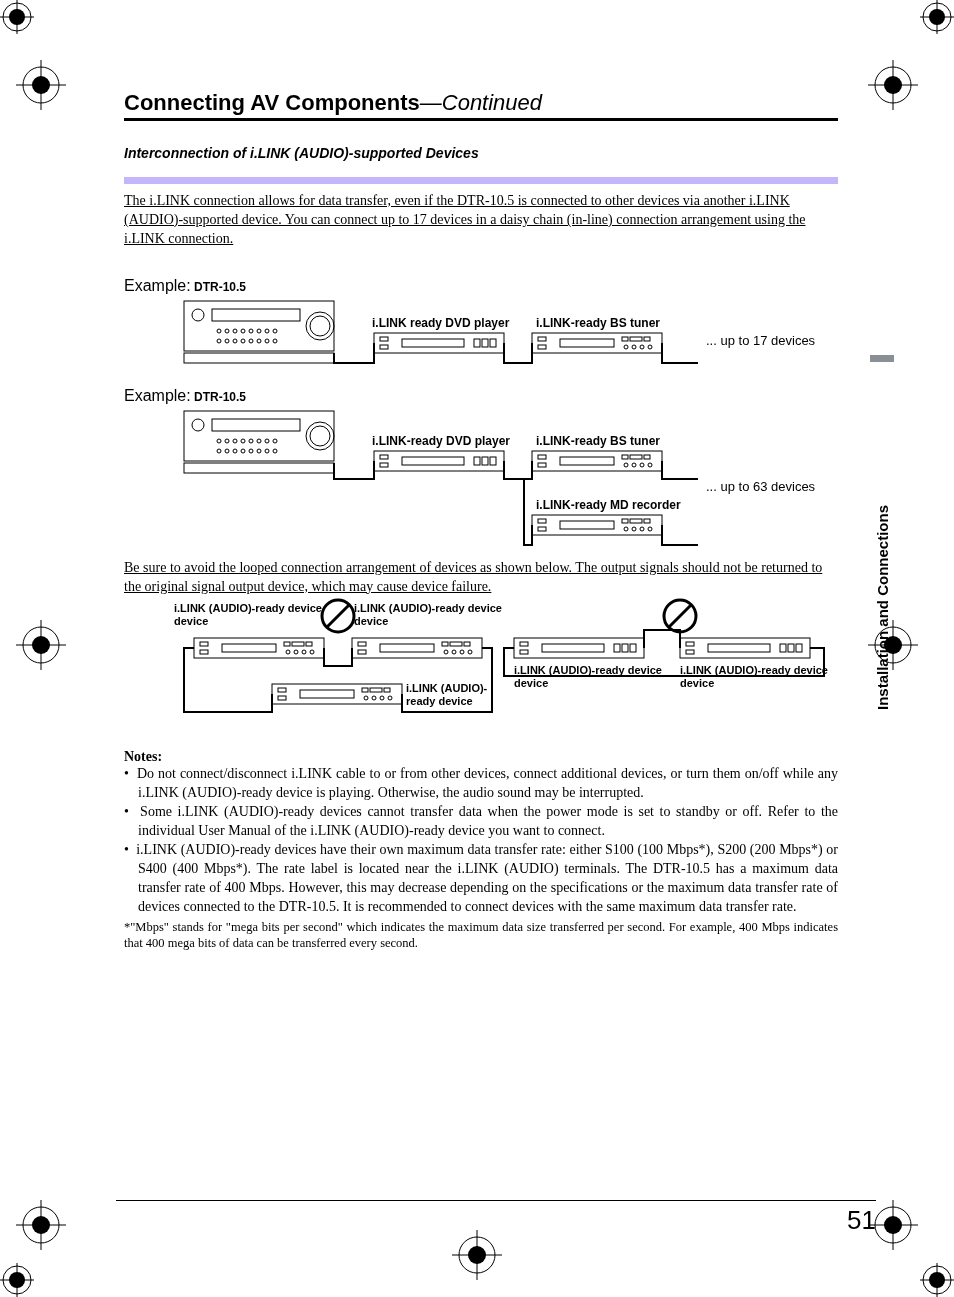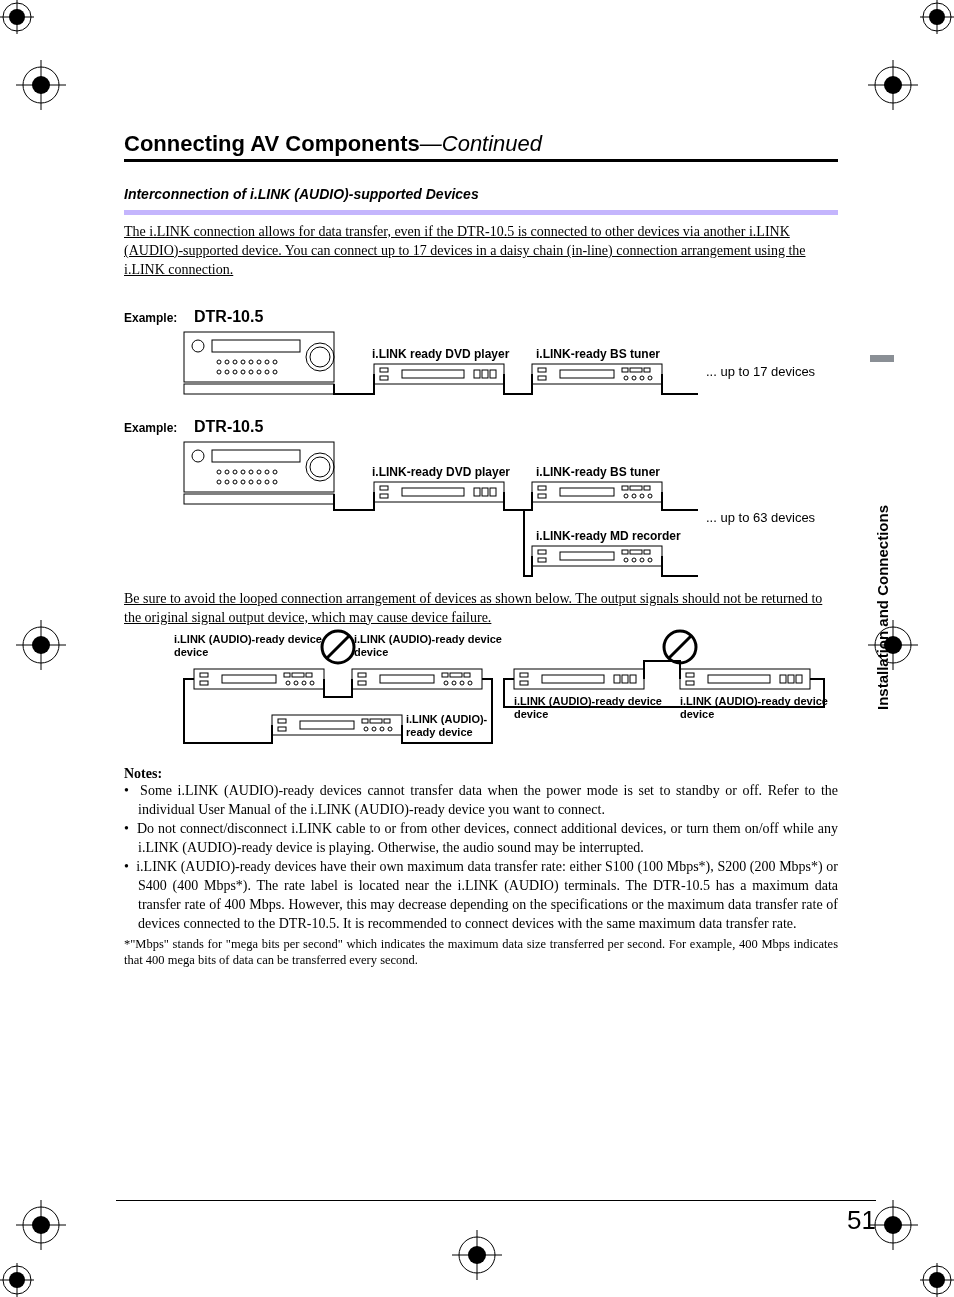--- a/index.html
+++ b/index.html
@@ -1,26 +1,26 @@
 <!DOCTYPE html>
 <html><head>
 <meta charset="utf-8">
 <style>
   * { box-sizing: border-box; margin: 0; padding: 0; }
   html, body { width: 954px; background: #fff; font-family: "Times New Roman", Times, serif; color: #000; }
   body { position: relative; height: 1297px; }
   .page { position: absolute; left: 124px; top: 90px; width: 714px; }
-  .page-title { font-family: Arial, Helvetica, sans-serif; font-weight: bold; font-size: 22px; margin-top: 41px; }
+  .page-title { font-family: Arial, Helvetica, sans-serif; font-weight: bold; font-size: 22px; }
   .page-title .cont { font-style: italic; font-weight: normal; }
   .rule-thick { border-bottom: 3px solid #000; margin-top: 2px; margin-bottom: 24px; }
-  .section-h { font-family: Arial, Helvetica, sans-serif; font-style: italic; font-weight: bold; font-size: 14px; border-bottom: 5px solid #c4b5fd; padding-bottom: 8px; margin-bottom: 8px; }
+  .section-h { font-family: Arial, Helvetica, sans-serif; font-style: italic; font-weight: bold; font-size: 14px; border-bottom: 7px solid #c4b5fd; padding-bottom: 16px; margin-bottom: 8px; }
   .para { font-size: 14px; line-height: 1.35; text-decoration: underline; }
   .example-row { margin-top: 28px; }
-  .ex-label { font-family: Arial, Helvetica, sans-serif; font-weight: bold; font-size: 12px; display: inline-block; width: 66px; }
-  .ex-model { font-family: Arial, Helvetica, sans-serif; font-weight: bold; font-size: 16px; display: inline-block; }
+  .ex-label { font-family: Arial, Helvetica, sans-serif; font-weight: normal; font-size: 16px; display: inline-block; width: 66px; }
+  .ex-model { font-family: Arial, Helvetica, sans-serif; font-weight: bold; font-size: 12px; display: inline-block; }
   svg text { font-family: Arial, Helvetica, sans-serif; }
   .notes-h { font-weight: bold; font-size: 14px; }
   ul.notes { list-style: none; padding-left: 0; }
   ul.notes li { font-size: 14px; line-height: 1.35; padding-left: 14px; text-indent: -14px; text-align: justify; }
   ul.notes li::before { content: "•\00a0\00a0"; }
   .footnote { font-size: 12.5px; line-height: 1.3; margin-top: 2px; text-align: justify; }
   .side-tab { position: absolute; right: 60px; top: 360px; width: 24px; height: 350px; writing-mode: vertical-rl; transform: rotate(180deg); font-family: Arial, Helvetica, sans-serif; font-weight: bold; font-size: 15px; display: flex; align-items: center; justify-content: flex-start; }
   .side-accent { position: absolute; right: 60px; top: 355px; width: 24px; height: 7px; background: #8a8f95; }
   .page-num { position: absolute; right: 78px; top: 1205px; font-family: Arial, Helvetica, sans-serif; font-size: 26px; font-weight: 400; }
   .page-num-rule { position: absolute; right: 78px; top: 1200px; width: 760px; border-top: 1px solid #000; }
@@ -366,20 +366,20 @@
     <text x="390" y="78" font-size="11" font-weight="bold">i.LINK (AUDIO)-ready device</text>
     <text x="390" y="91" font-size="11" font-weight="bold">device</text>
     <text x="556" y="78" font-size="11" font-weight="bold">i.LINK (AUDIO)-ready device</text>
     <text x="556" y="91" font-size="11" font-weight="bold">device</text>
     <g stroke="#000" stroke-width="3" fill="none">
       <circle cx="556" cy="20" r="16"></circle>
         <line x1="545" y1="31" x2="567" y2="9"></line>
     </g>
   </svg>
 
-  <p class="notes-h" style="margin-top:5px">Notes:</p>
+  <p class="notes-h" style="margin-top:19px">Notes:</p>
   <ul class="notes">
+    <li>Do not connect/disconnect i.LINK cable to or from other devices, connect additional devices, or turn them on/off while any i.LINK (AUDIO)-ready device is playing. Otherwise, the audio sound may be interrupted.</li>
     <li>Some i.LINK (AUDIO)-ready devices cannot transfer data when the power mode is set to standby or off. Refer to the individual User Manual of the i.LINK (AUDIO)-ready device you want to connect.</li>
-    <li>Do not connect/disconnect i.LINK cable to or from other devices, connect additional devices, or turn them on/off while any i.LINK (AUDIO)-ready device is playing. Otherwise, the audio sound may be interrupted.</li>
     <li>i.LINK (AUDIO)-ready devices have their own maximum data transfer rate: either S100 (100 Mbps*), S200 (200 Mbps*) or S400 (400 Mbps*). The rate label is located near the i.LINK (AUDIO) terminals. The DTR-10.5 has a maximum data transfer rate of 400 Mbps. However, this may decrease depending on the specifications or the maximum data transfer rate of devices connected to the DTR-10.5. It is recommended to connect devices with the same maximum data transfer rate.</li>
   </ul>
   <p class="footnote">*"Mbps" stands for "mega bits per second" which indicates the maximum data size transferred per second. For example, 400 Mbps indicates that 400 mega bits of data can be transferred every second.</p>
 </div>
 
 </body></html>

